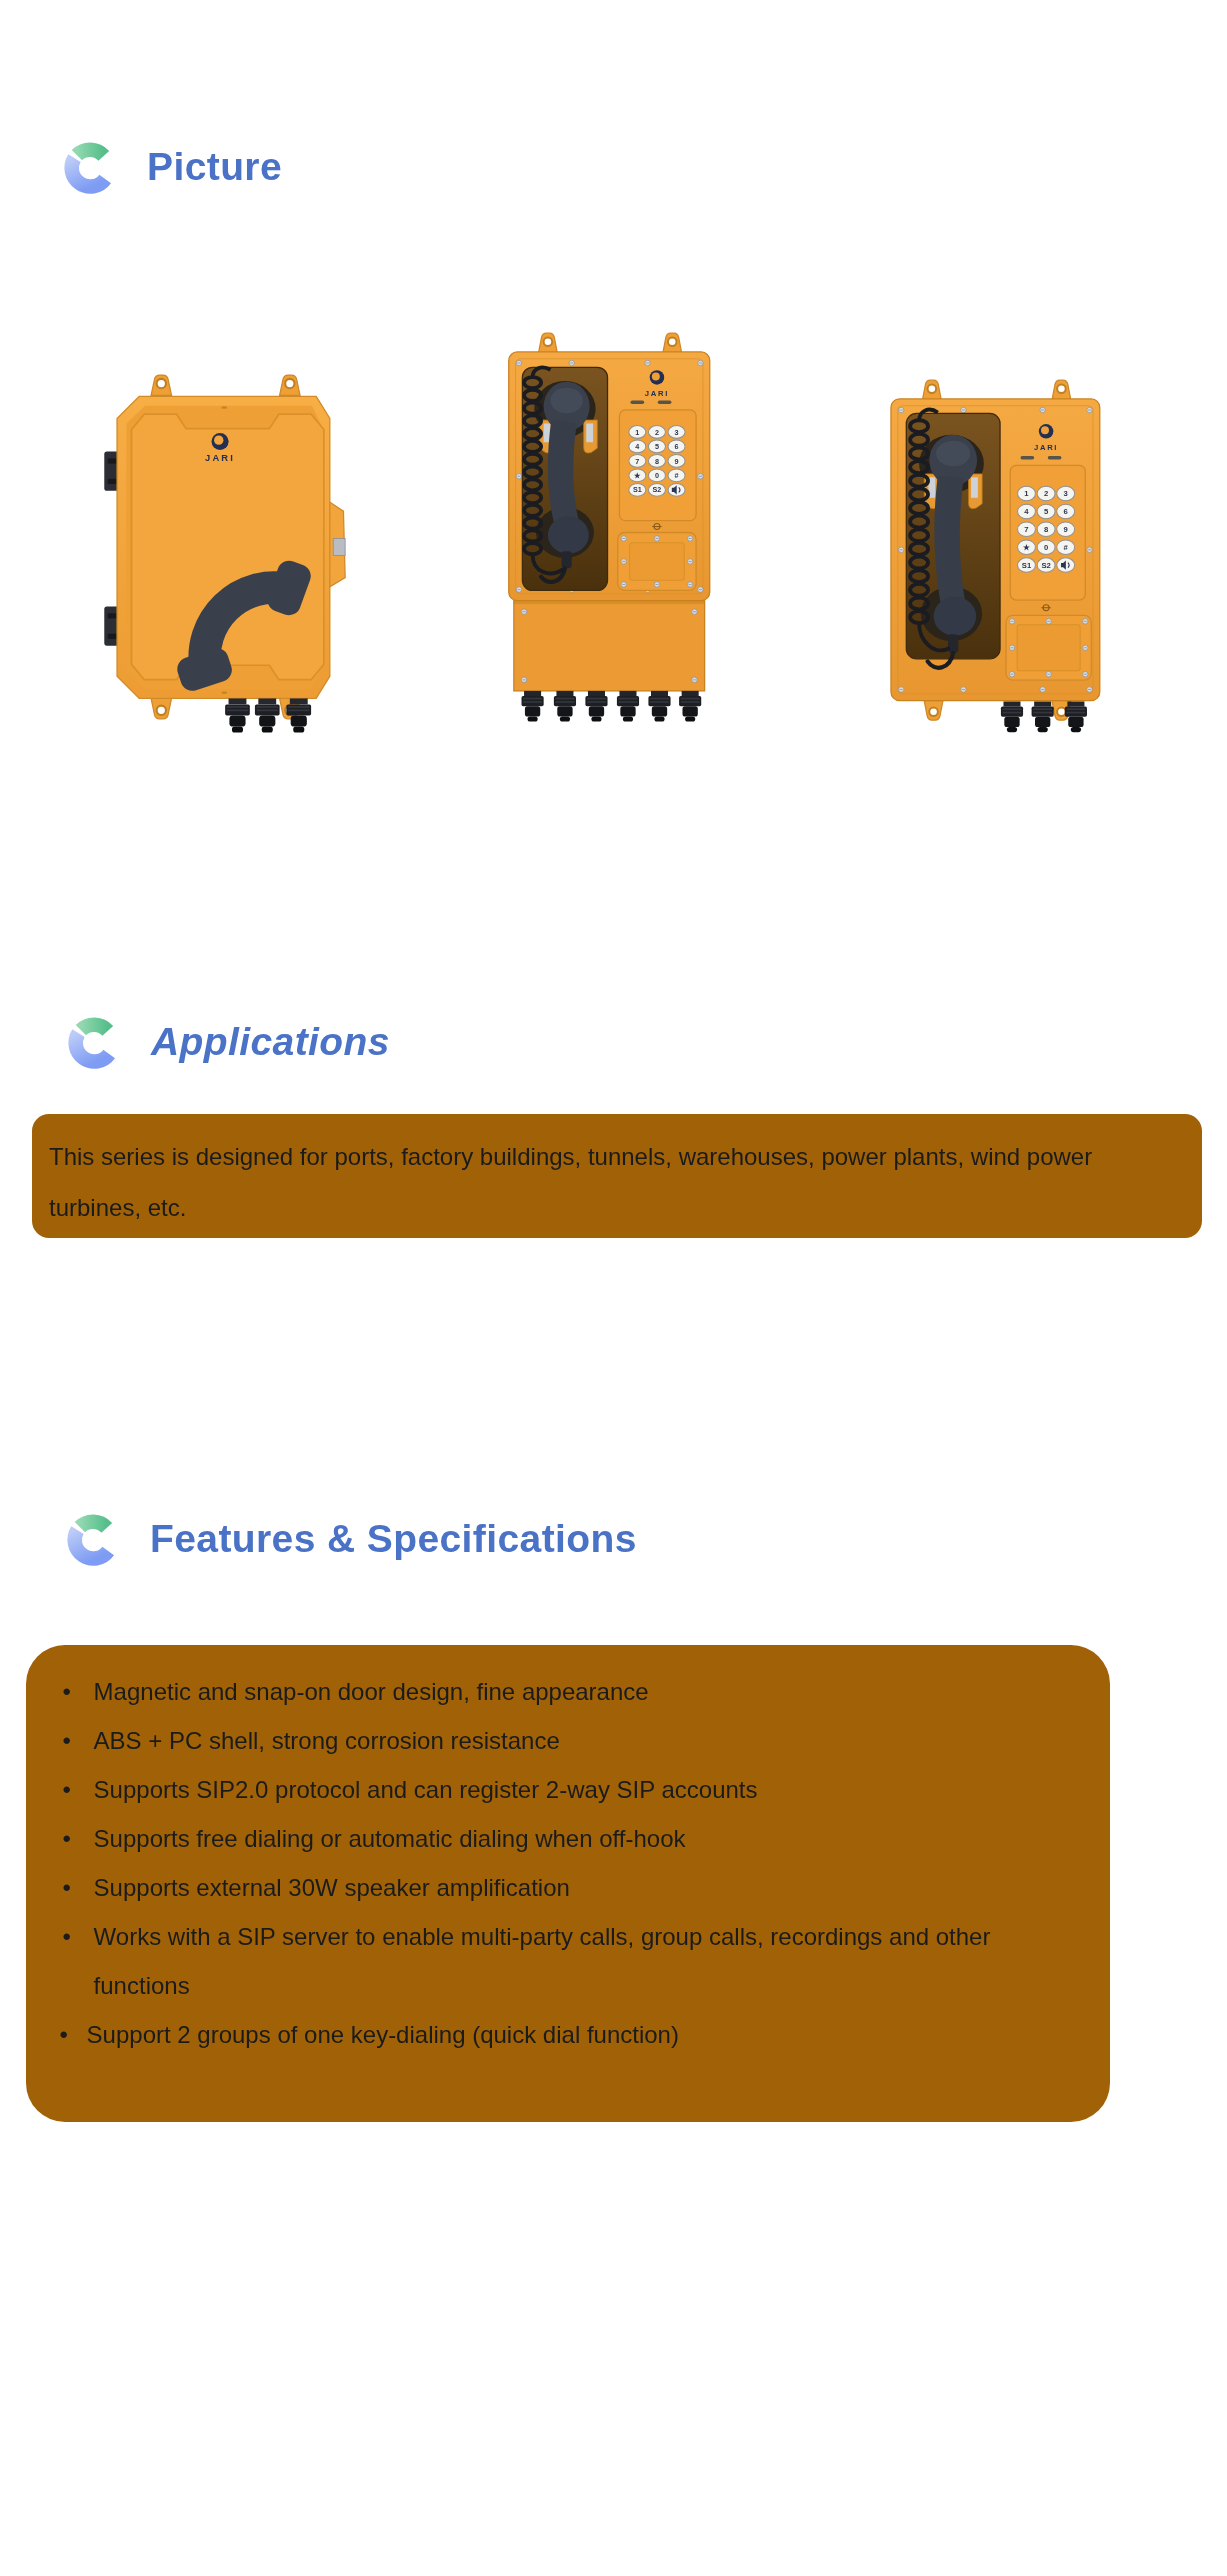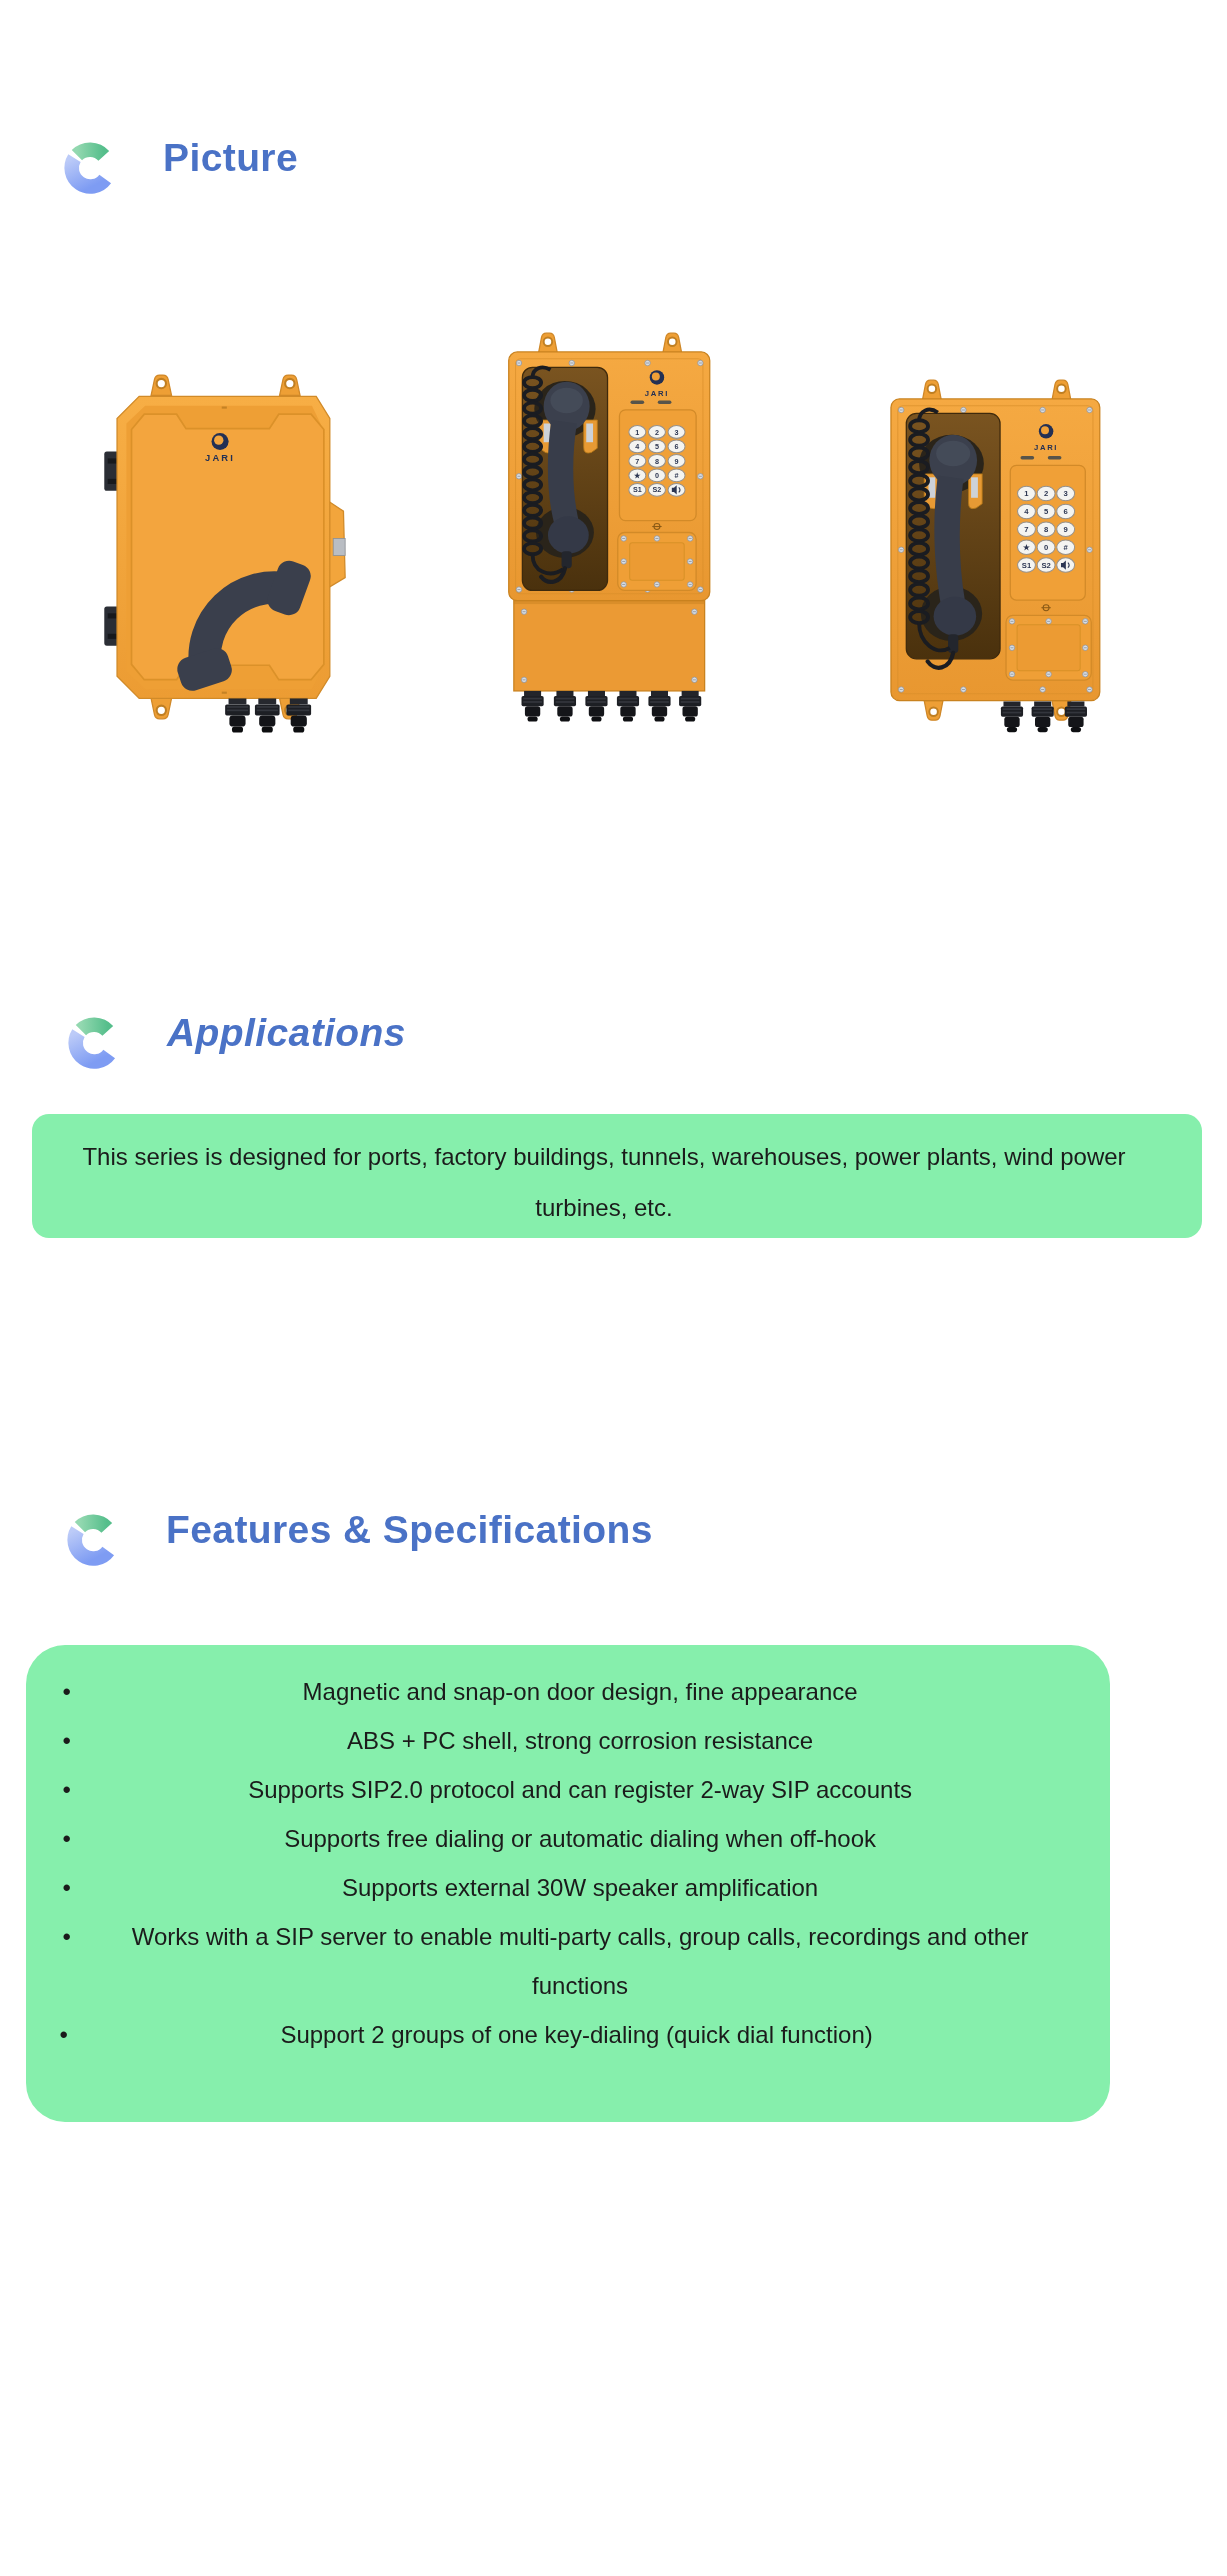--- a/index.html
+++ b/index.html
@@ -4,40 +4,40 @@
 <style>
   html,body{margin:0;padding:0;background:#ffffff;}
   body{
     position:relative;
     width:1227px;height:2576px;
     font-family:"Liberation Sans", sans-serif;
     overflow:hidden;
   }
   .sec-head{
     position:absolute;
-    display:flex;align-items:flex-start;gap:44px;
+    display:flex;align-items:center;gap:28px;
   }
   .sec-head .clogo{width:58px;height:61px;flex:0 0 auto;}
   .sec-head .sec-title{
     font-size:39px;font-weight:bold;color:#4a72c6;
     letter-spacing:0.4px;white-space:nowrap;
   }
   #head-picture{left:61px;top:136px;}
   #head-applications{left:65px;top:1011px;font-style:italic;}
   #head-features{left:64px;top:1508px;}
 
   .phones{position:absolute;left:0;top:328px;width:1227px;height:426px;}
   .phone-img{position:absolute;}
   #phone-closed{left:94px;top:30px;width:281px;height:383px;}
   #phone-junction{left:490px;top:0px;width:247px;height:409px;}
   #phone-compact{left:878px;top:30px;width:239px;height:375px;}
 
   .gray-box{
-    position:absolute;background:#86efac;
-    color:#1b1b1b;font-size:24px;text-align:center;
+    position:absolute;background:#a16207;
+    color:#1b1b1b;font-size:24px;
   }
   #applications-box{
     left:32px;top:1114px;width:1170px;height:124px;
     border-radius:17px;box-sizing:border-box;
     padding:17px 43px 0 17px;line-height:51px;
   }
   #features-box{
     left:25.6px;top:1645px;width:1084px;height:477px;
     border-radius:39px;box-sizing:border-box;
     padding:22px 43px 0 0;

